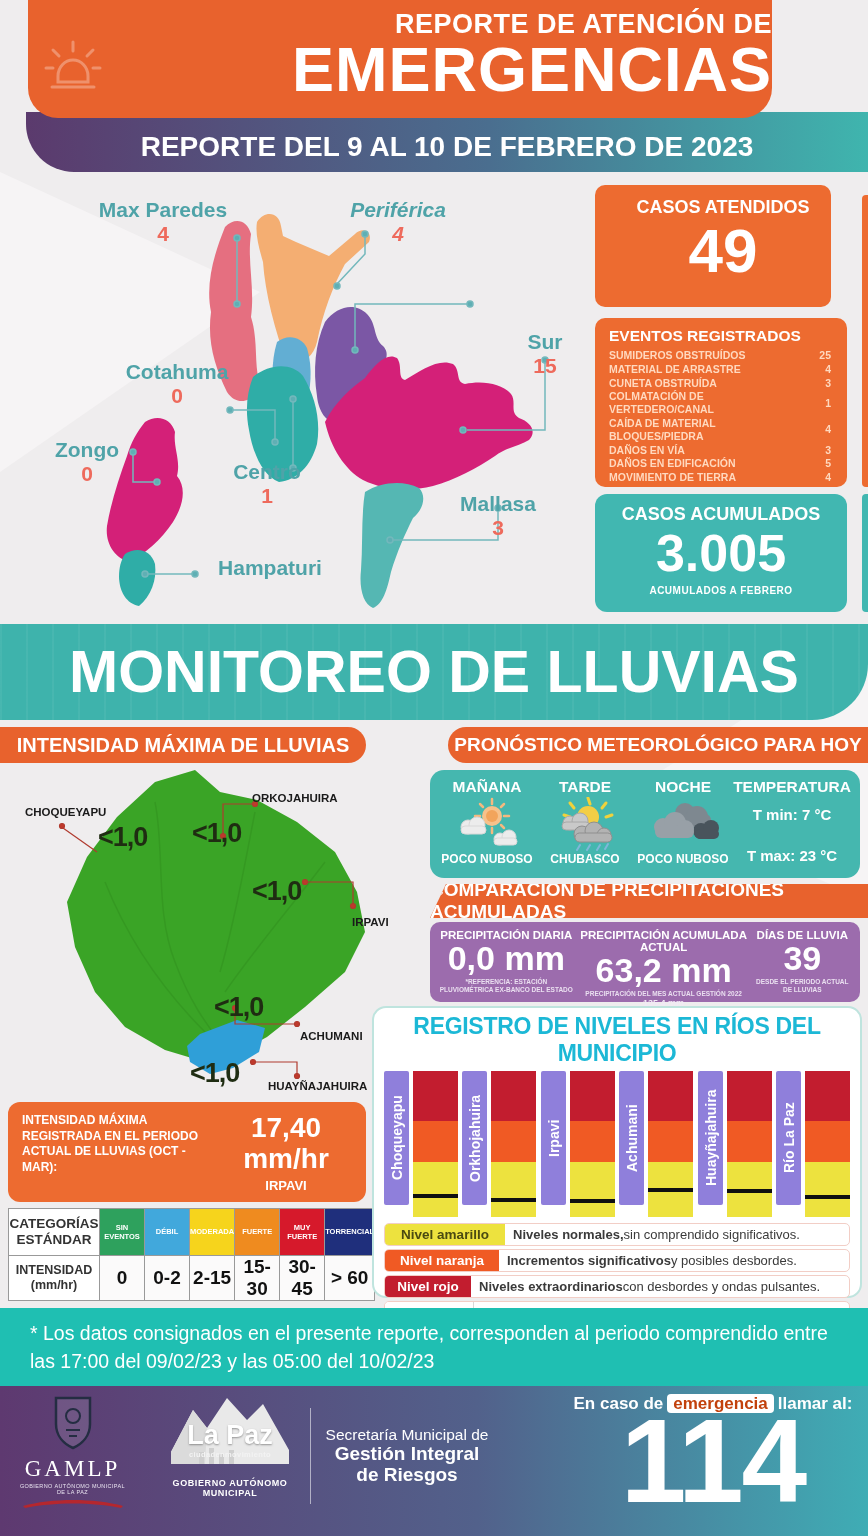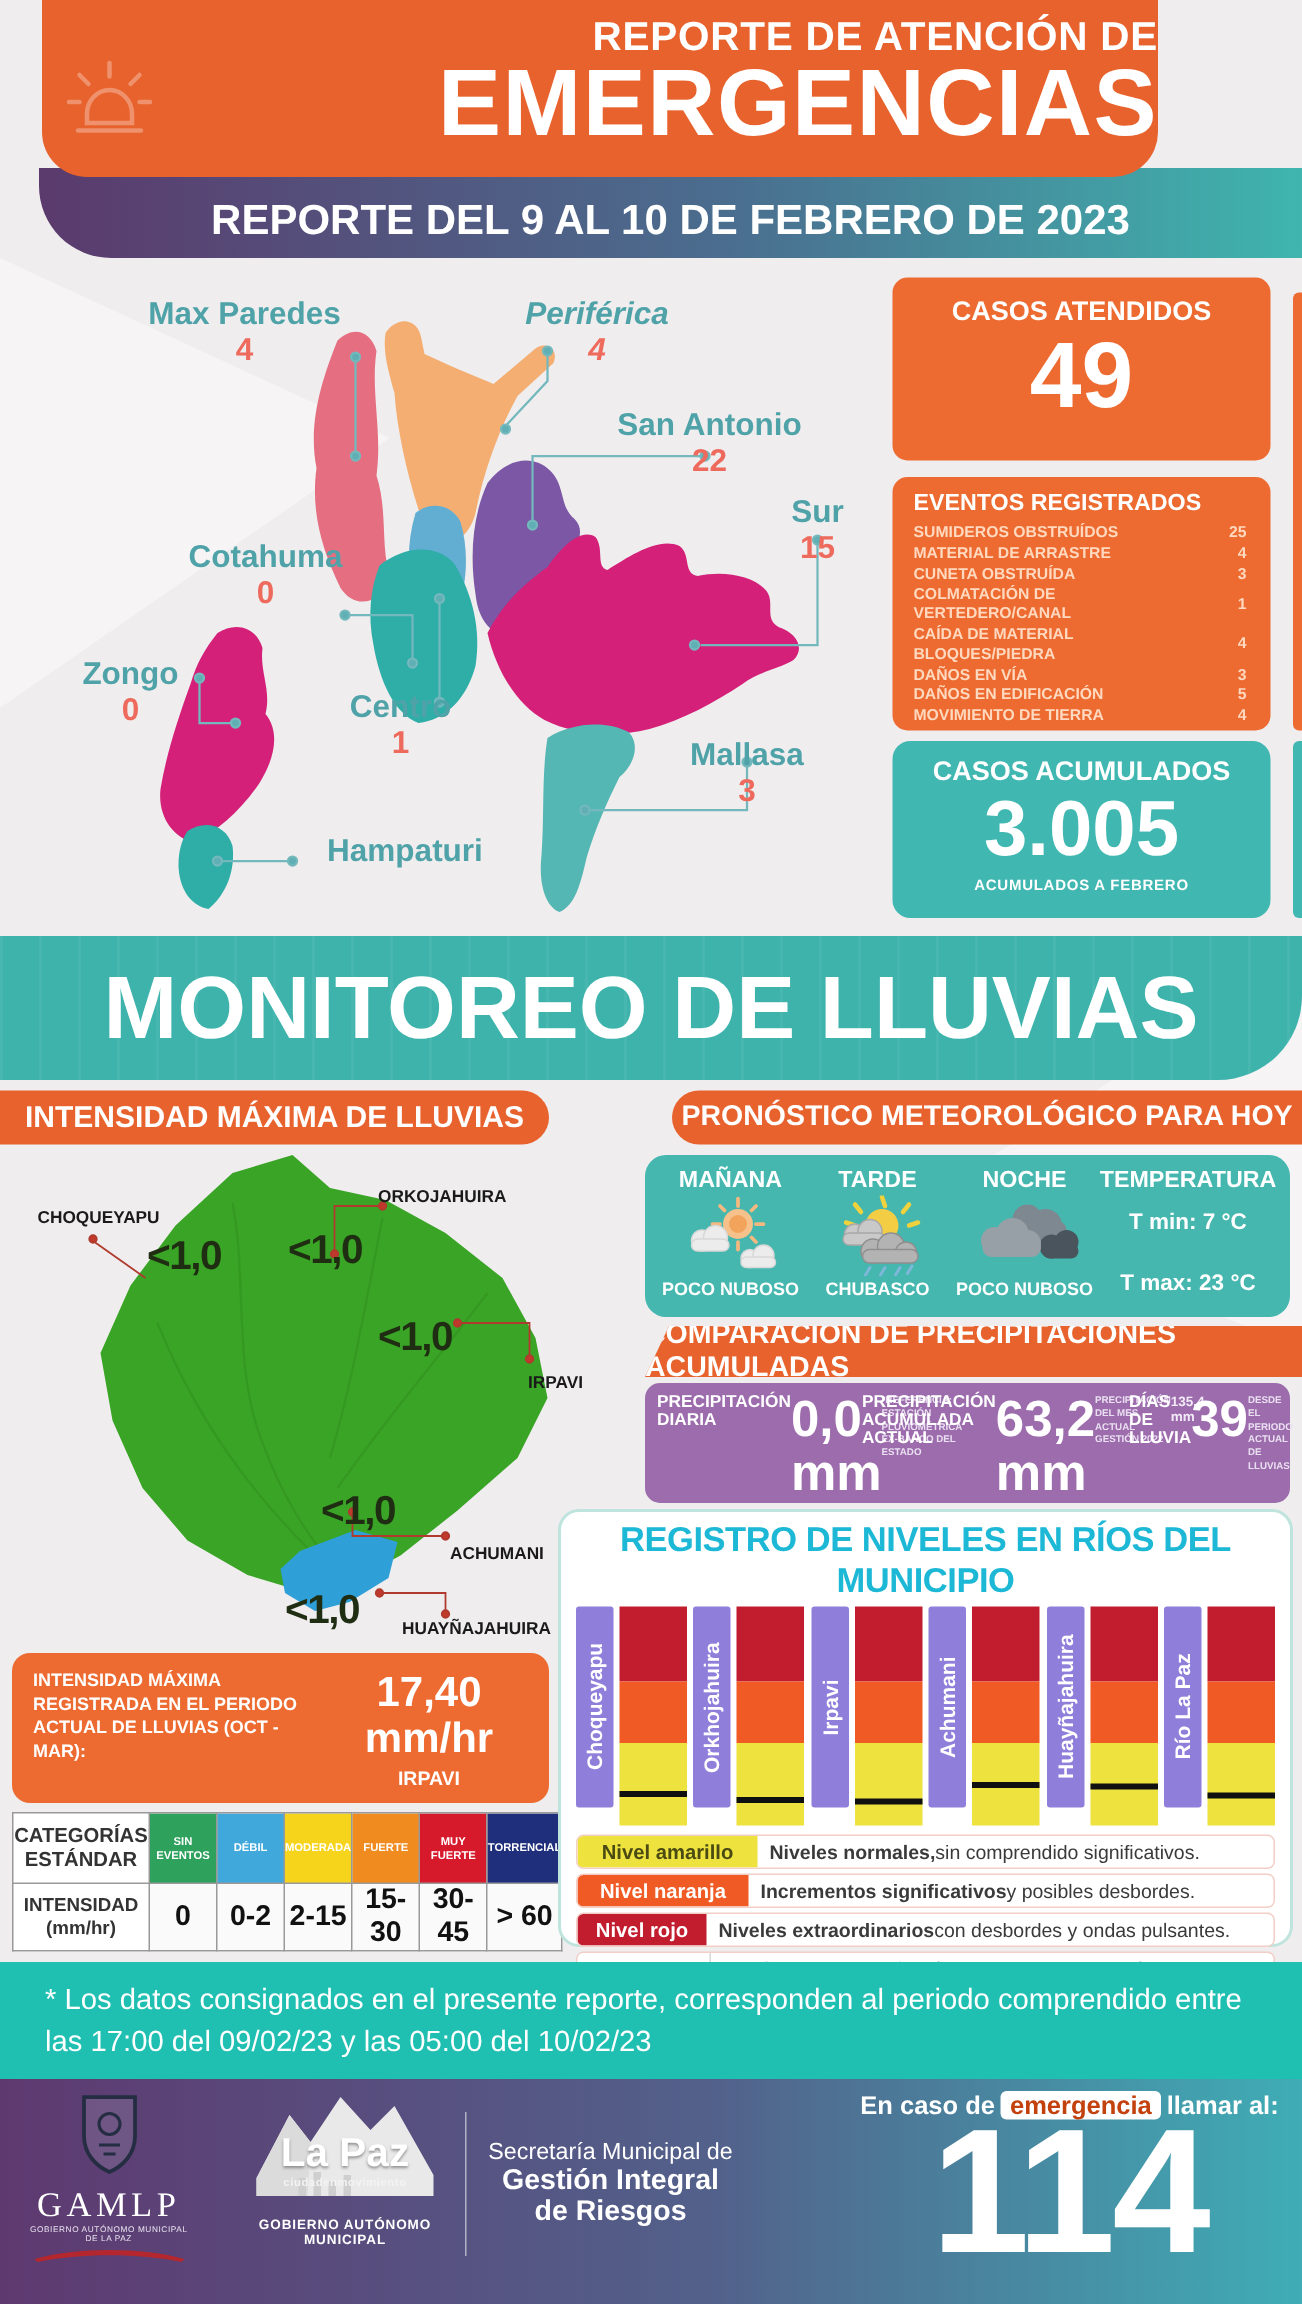--- a/index.html
+++ b/index.html
@@ -16,21 +16,21 @@
   .sub{left:26px;top:112px;width:842px;height:60px;z-index:2;
        background:linear-gradient(90deg,#5B3A6D 0%,#4A6E8F 55%,#3FB5AE 100%);
        border-radius:0 0 0 48px;display:flex;align-items:flex-end;justify-content:center;
        color:#fff;font-weight:bold;font-size:28px;padding-bottom:9px;box-sizing:border-box;}
   
   .dl{position:absolute;text-align:center;font-weight:bold;font-size:21px;color:#4FA3A8;z-index:2;}
   .dl .dv{font-size:21px;color:#EE6A5C;}
   
   .box-or{background:#ED6B30;border-radius:10px;color:#fff;}
   .box-te{background:#41B7B1;border-radius:12px;color:#fff;}
-  .att{left:595px;top:185px;width:252px;height:122px;text-align:center;}
+  .att{left:595px;top:185px;width:216px;height:122px;text-align:center;padding-left:20px;}
   .att-l{font-size:18px;font-weight:bold;padding-top:12px;}
   .att-v{font-size:62px;font-weight:bold;line-height:1;margin-top:2px;}
   .evt{left:595px;top:318px;width:252px;height:169px;padding:9px 14px 8px 14px;box-sizing:border-box;}
   .evt-t{font-size:15.5px;font-weight:bold;margin-bottom:4px;}
   .evt-row{display:flex;align-items:center;color:#FFD9BF;font-size:10.5px;font-weight:bold;line-height:1.22;margin:1px 0;}
   .evt-lab{width:185px;}
   .evt-val{flex:1;text-align:right;padding-right:2px;}
   .acc{left:595px;top:494px;width:252px;height:118px;text-align:center;}
   .acc-l{font-size:18px;font-weight:bold;padding-top:10px;}
   .acc-v{font-size:52px;font-weight:bold;line-height:1;margin-top:2px;}
@@ -71,21 +71,21 @@
       display:flex;box-sizing:border-box;padding:8px 8px 6px 8px;color:#fff;}
   .w-col{flex:1;text-align:center;display:flex;flex-direction:column;align-items:center;}
   .w-lab{font-size:15.5px;font-weight:bold;}
   .w-ico{height:56px;display:flex;align-items:center;justify-content:center;}
   .w-cond{font-size:12px;font-weight:bold;}
   .w-temp{width:120px;text-align:center;}
   .w-t{font-size:15px;font-weight:bold;margin-top:10px;}
   
   .pp{left:430px;top:922px;width:430px;height:80px;background:#9C6CAD;border-radius:10px;color:#fff;
       display:flex;box-sizing:border-box;padding:7px 8px 5px 8px;}
-  .p-col{text-align:left;display:flex;}
+  .p-col{text-align:center;display:flex;flex-direction:column;}
   .p-lab{font-size:11.5px;font-weight:bold;}
   .p-val{font-size:34px;font-weight:bold;line-height:1.05;}
   .p-note{font-size:6.5px;font-weight:bold;color:#EADFF0;line-height:1.35;margin-top:1px;}
   .p-note2{font-size:9px;font-weight:bold;color:#F2EAF6;}
   
   .rp{left:372px;top:1006px;width:490px;height:292px;background:#fff;border:2px solid #BFE4DE;
       border-radius:14px;box-sizing:border-box;padding:5px 10px 6px 10px;}
   .rp-title{color:#1CB8D6;font-size:23px;font-weight:bold;text-align:center;letter-spacing:-.3px;}
   .bars{display:flex;justify-content:space-between;margin-top:4px;height:146px;}
   .rgroup{display:flex;gap:4px;}
@@ -198,24 +198,20 @@
   </svg>
 
   <div class="dl" style="left:88px;top:198px;width:150px;">
     <div>Max Paredes</div>
     <div class="dv">4</div>
   </div>
   <div class="dl" style="left:328px;top:198px;width:140px;font-style:italic;">
     <div>Periférica</div>
     <div class="dv">4</div>
   </div>
-  <div class="dl" style="left:398px;top:272px;width:150px;">
-    <div>San Antonio</div>
-    <div class="dv">22</div>
-  </div>
   <div class="dl" style="left:505px;top:330px;width:80px;">
     <div>Sur</div>
     <div class="dv">15</div>
   </div>
   <div class="dl" style="left:112px;top:360px;width:130px;">
     <div>Cotahuma</div>
     <div class="dv">0</div>
   </div>
   <div class="dl" style="left:42px;top:438px;width:90px;">
     <div>Zongo</div>

